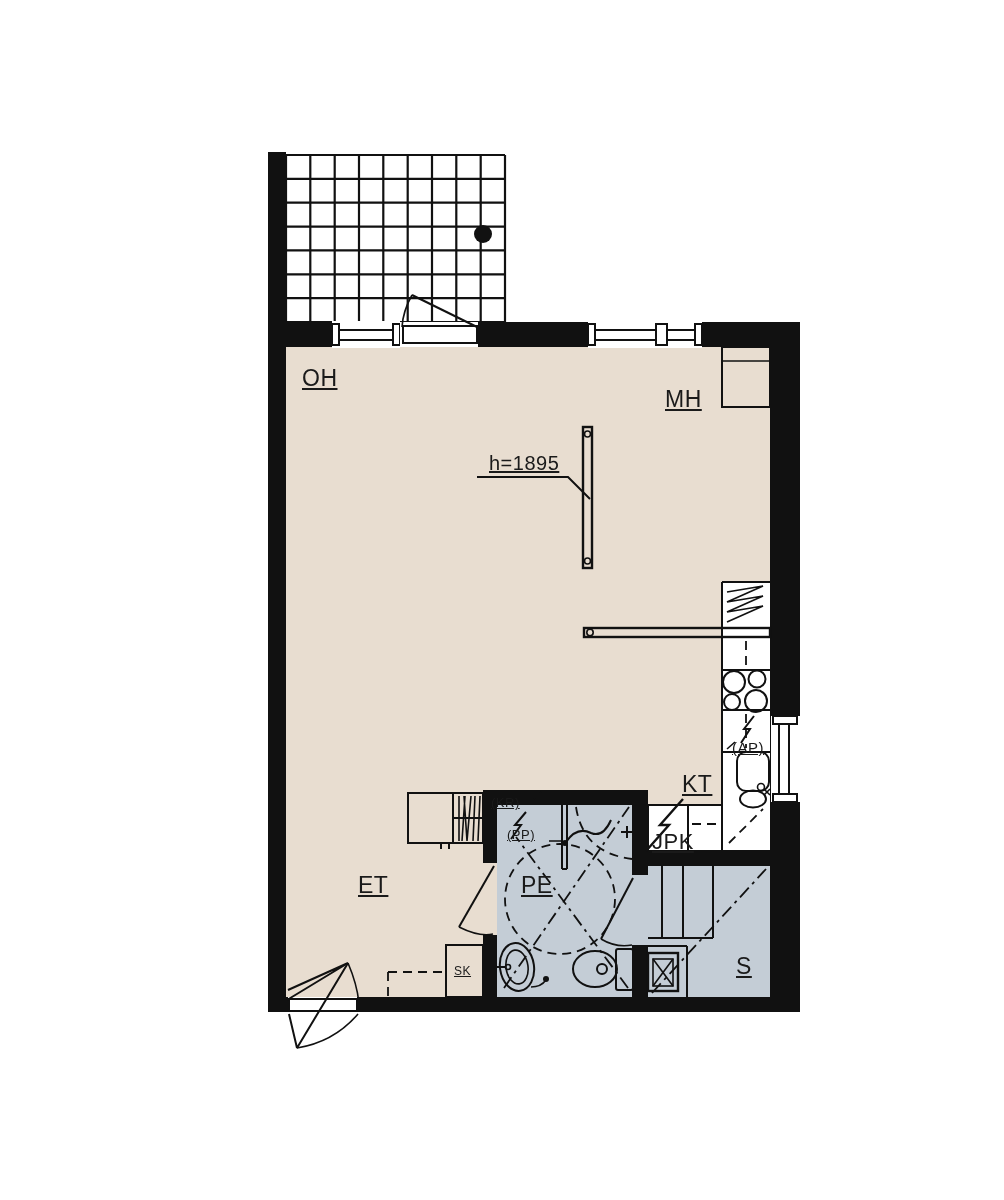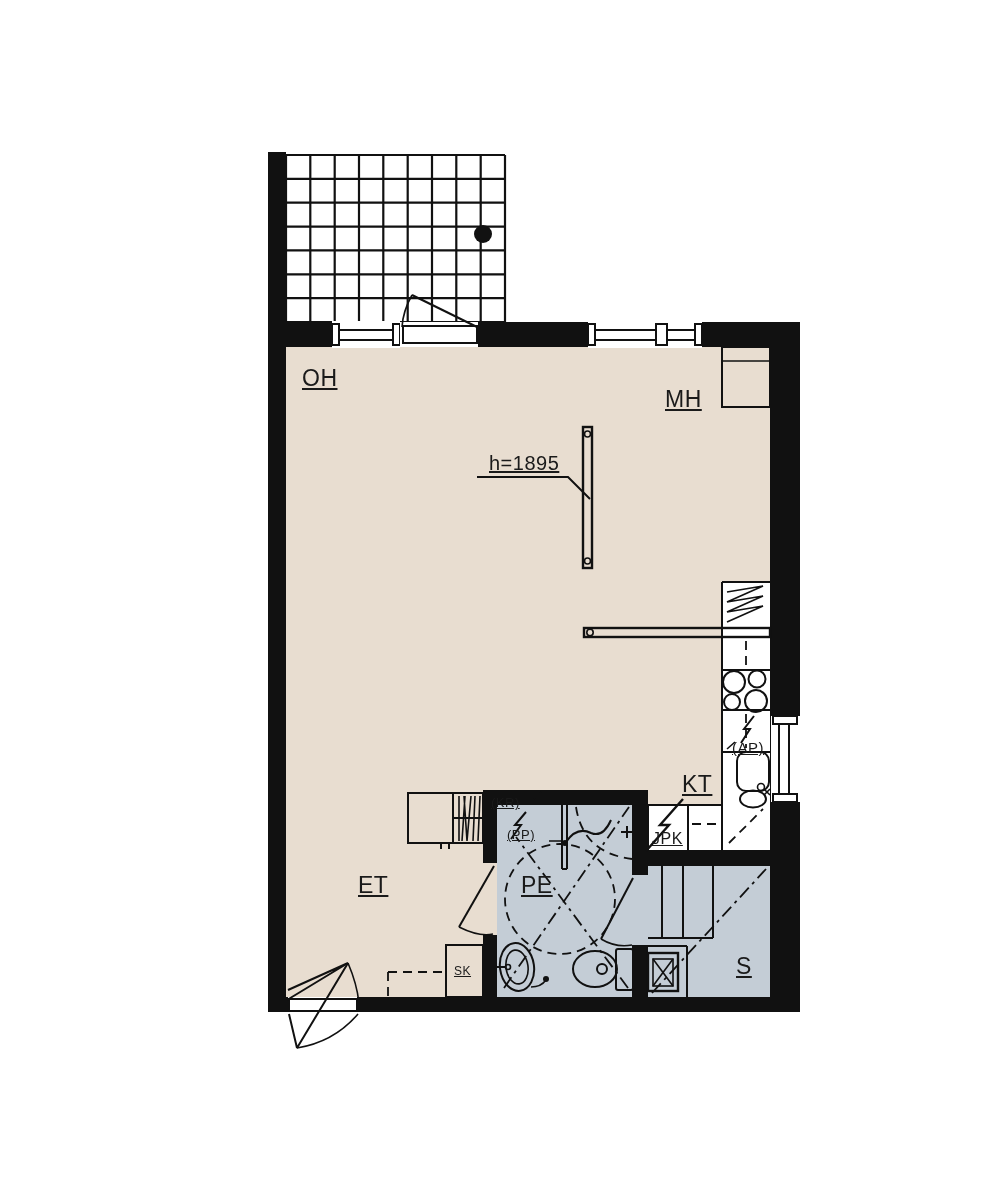--- a/index.html
+++ b/index.html
@@ -1,21 +1,21 @@
 <!DOCTYPE html>
 <html><head>
 <meta charset="utf-8">
 <style>
   html,body{margin:0;padding:0;background:#ffffff;}
   #stage{position:relative;width:1004px;height:1200px;background:#ffffff;overflow:hidden;
          font-family:"Liberation Sans", sans-serif;}
   #plan-svg{position:absolute;left:0;top:0;}
   .lbl{position:absolute;color:#1a1a1a;white-space:nowrap;letter-spacing:0.5px;line-height:1;text-decoration:underline;}
   .lbl-room{font-size:23px;}
-  .lbl-mid{font-size:16px;}
+  .lbl-mid{font-size:22px;}
   .lbl-small{font-size:13px;}
   .lbl-tiny{font-size:15px;}
   .lbl-dim{font-size:20px;}
   
   .wall{fill:#111111;stroke:none;}
   .dry{fill:#e8ddd0;}
   .wet{fill:#c4cdd6;}
   .wht{fill:#ffffff;}
   .ln{stroke:#111111;fill:none;stroke-width:2;}
   .ln-thin{stroke:#111111;fill:none;stroke-width:1.6;}

